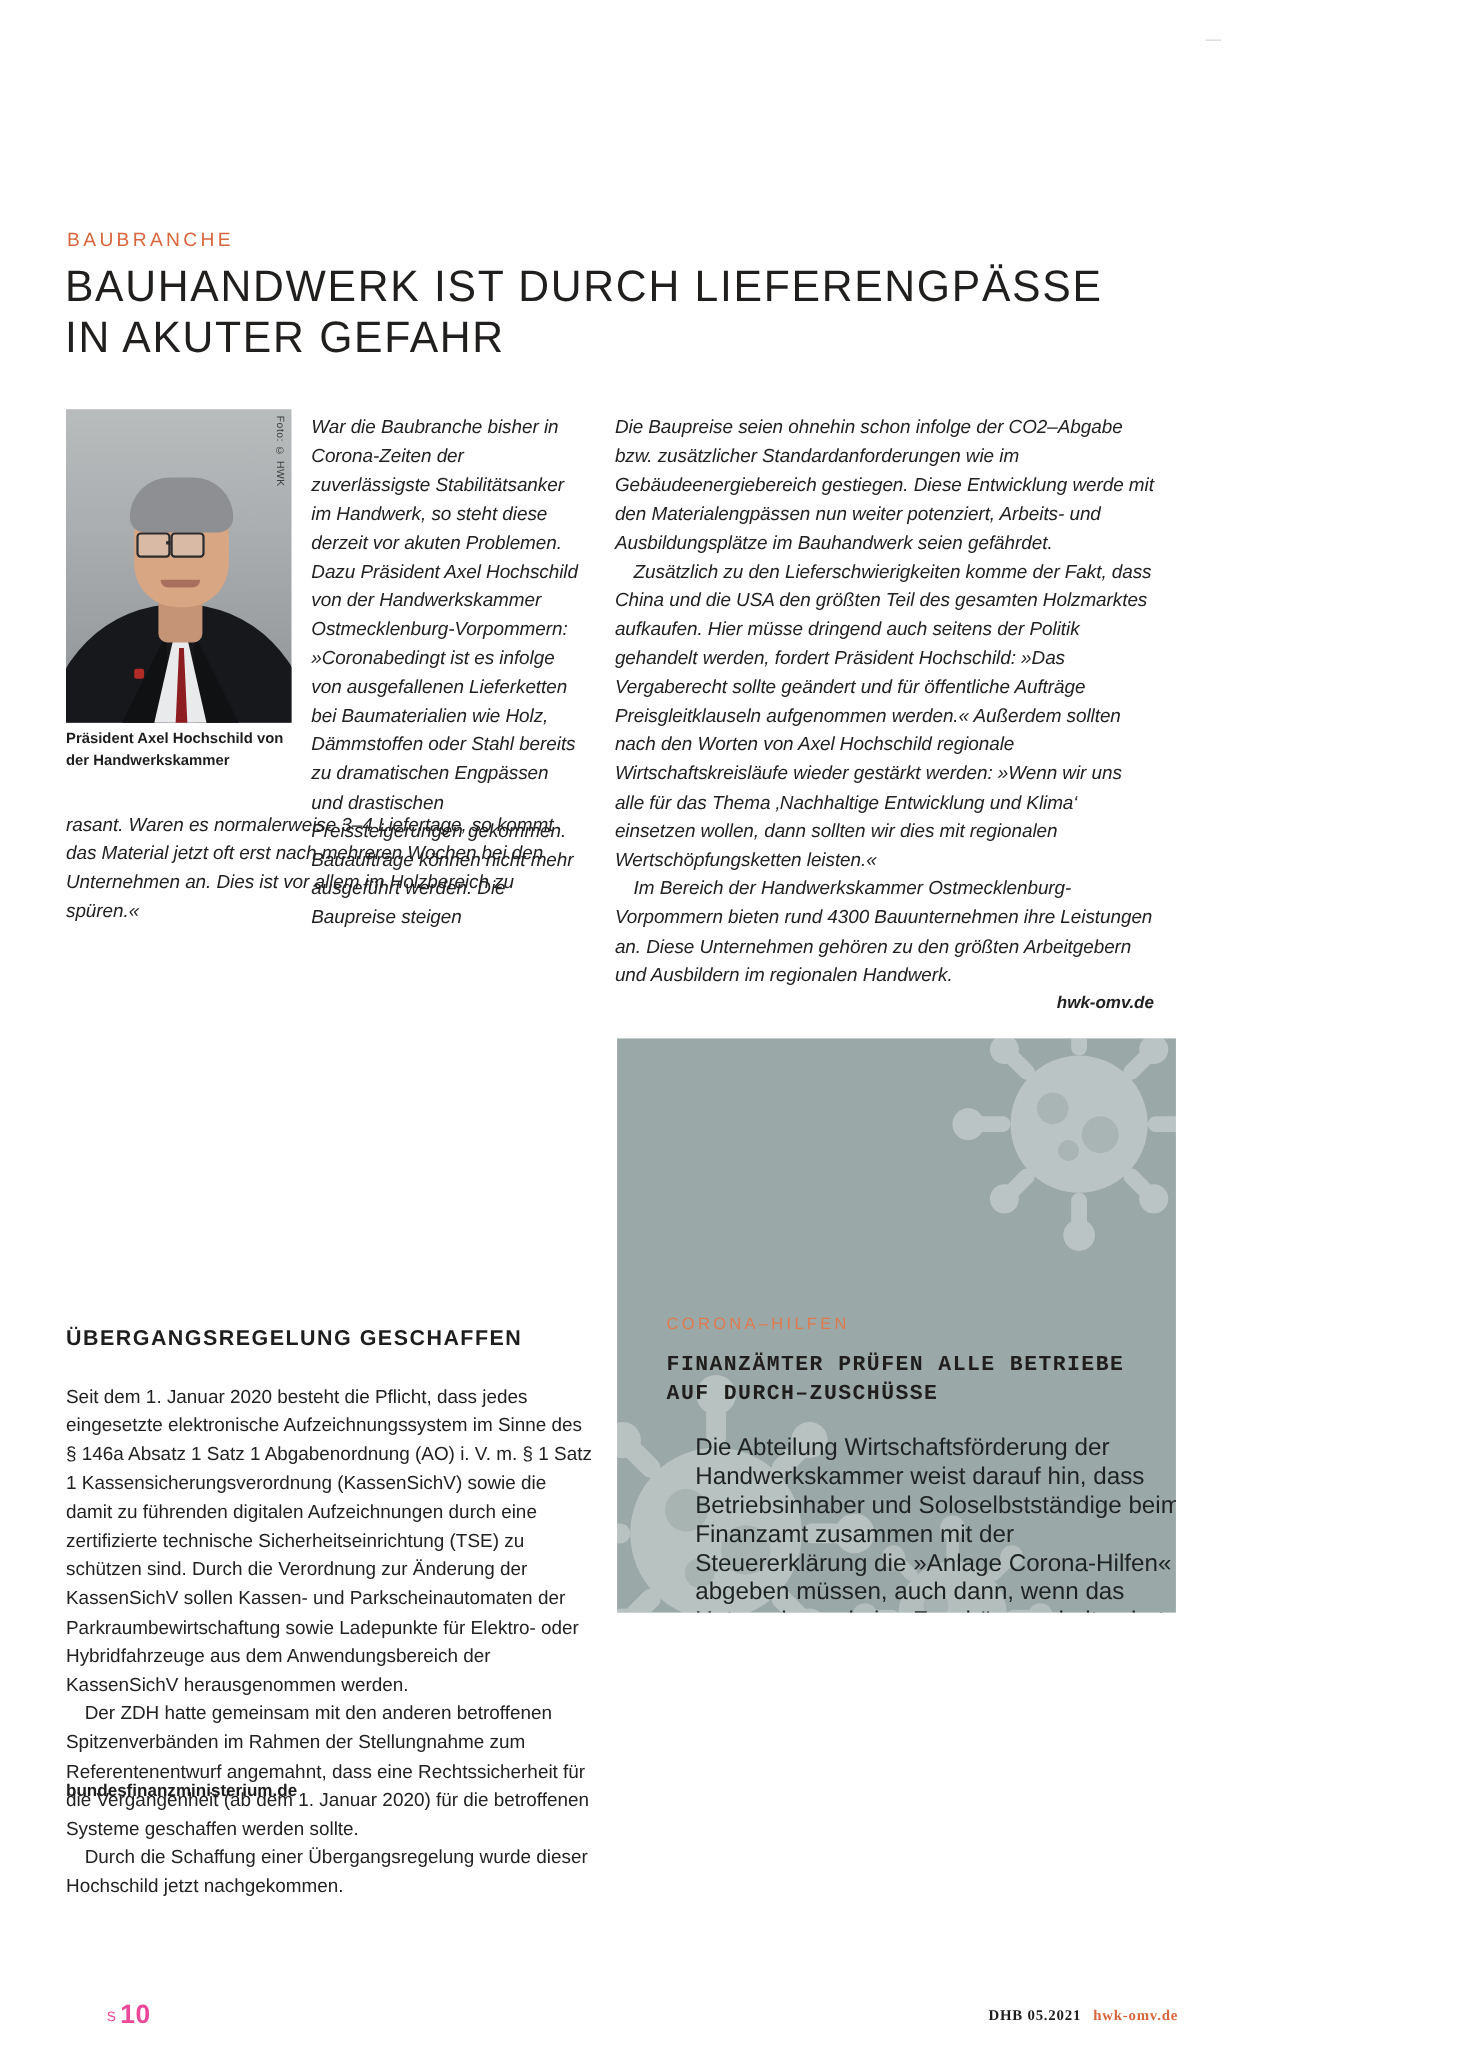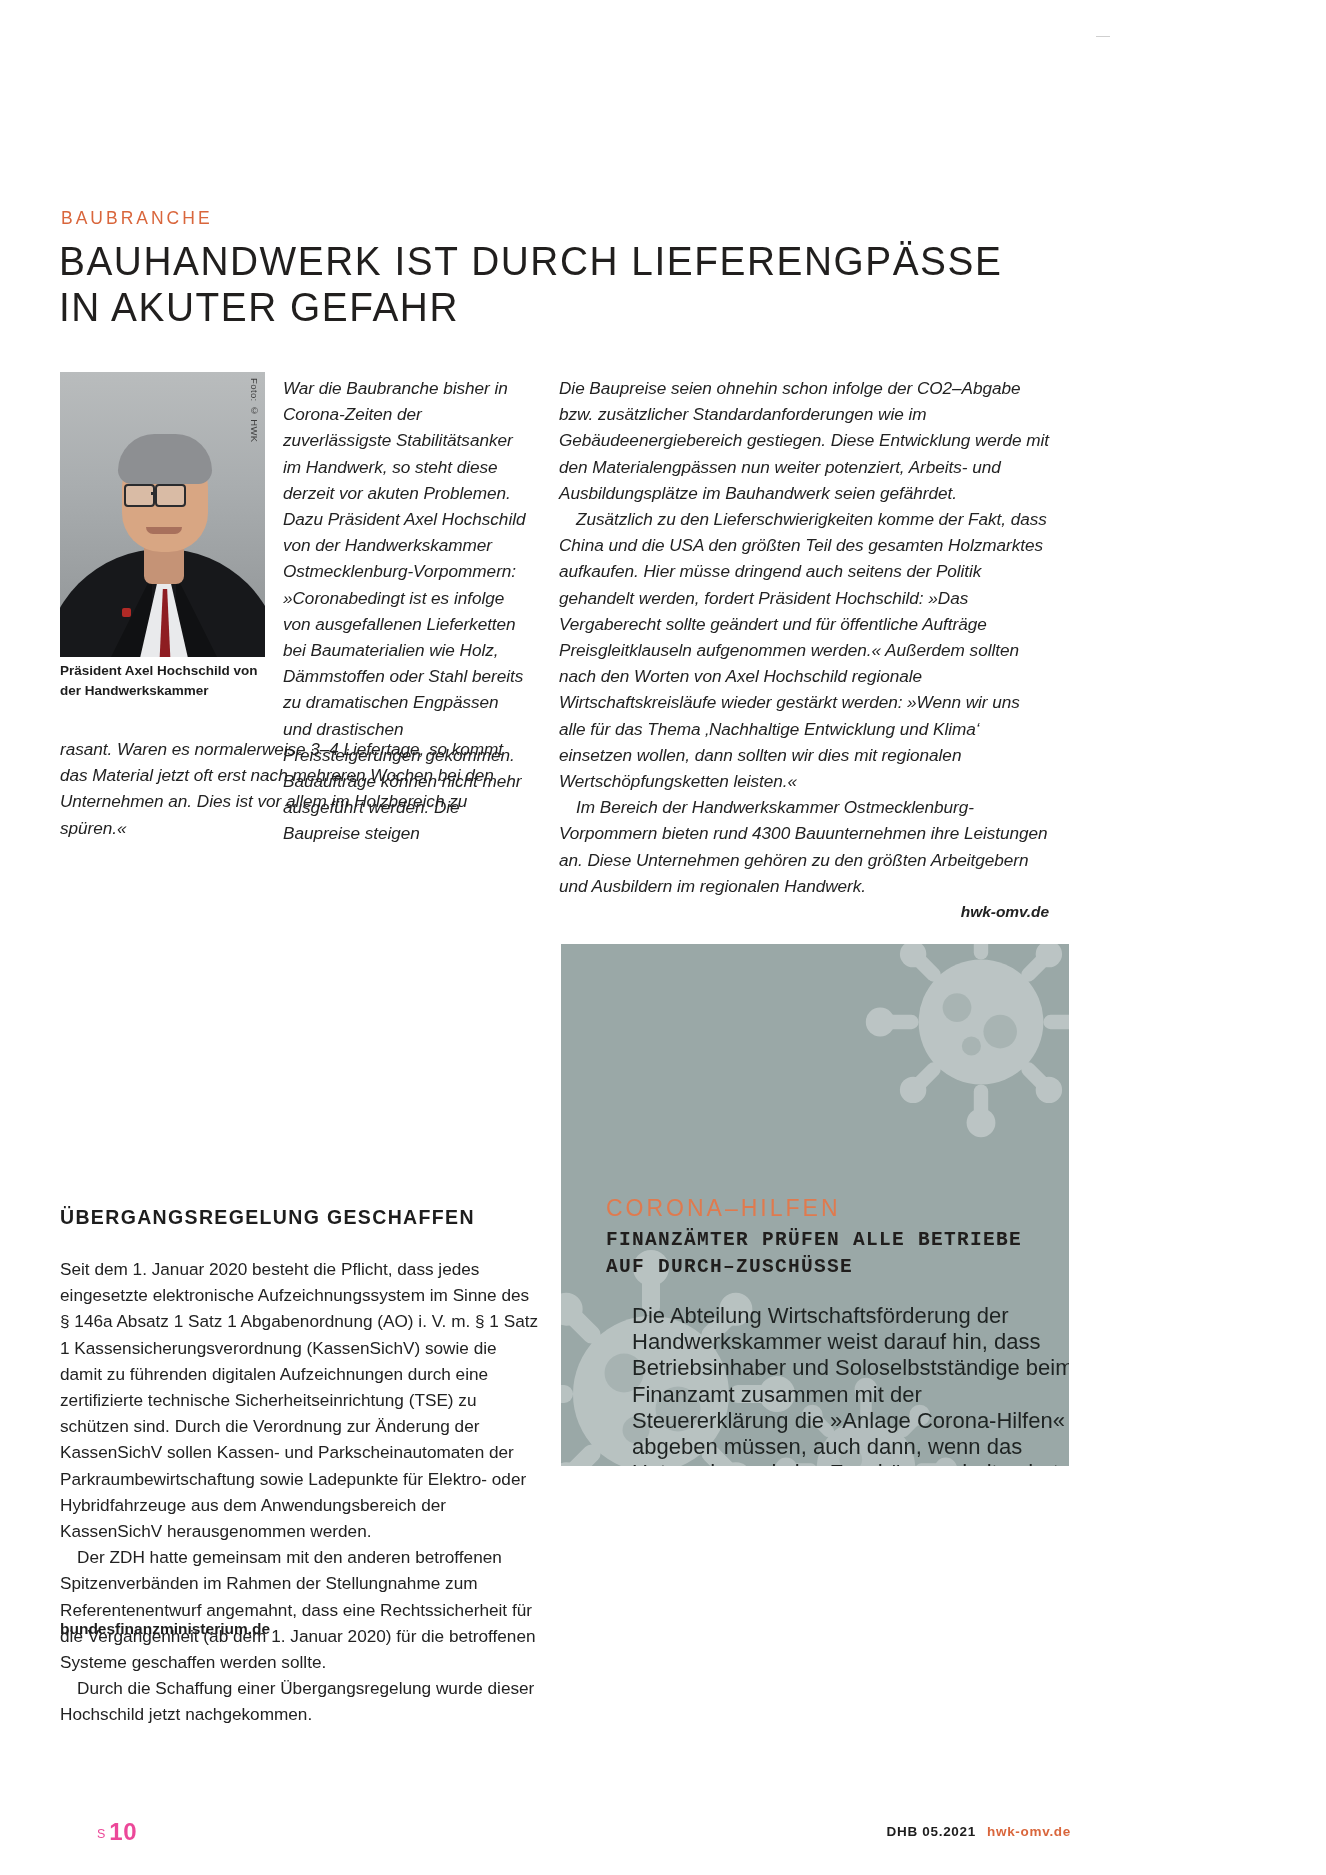--- a/index.html
+++ b/index.html
@@ -278,21 +278,21 @@
   .corona-inner {
     position: absolute;
     left: 0; top: 0;
     width: 508px;
     height: 522px;
   }
   .corona-kicker {
     position: absolute;
     left: 45px;
     top: 251px;
-    font-size: 23px;
+    font-size: 15px;
     letter-spacing: 3.0px;
     color: #e07a4e;
     font-family: "Liberation Sans", sans-serif;
   }
   .corona-head {
     position: absolute;
     left: 45px;
     top: 283px;
     width: 440px;
     font-size: 19.5px;
@@ -336,21 +336,21 @@
     letter-spacing: 0.5px;
     margin-left: 3px;
   }
   .footer-right {
     position: absolute;
     right: 49px;
     top: 1824px;
     font-size: 13.5px;
     letter-spacing: 0.7px;
     font-weight: bold;
-    font-family: Liberation Sans, sans-serif;
+    font-family: Liberation Serif, serif;
   }
   .footer-right .dhb { color: #1d1d1d; }
   .footer-right .site { color: #d9663c; margin-left: 11px; }
 </style>
 </head>
 <body>
 
 <div class="page">
 
   <div class="bleed-mark"></div>

